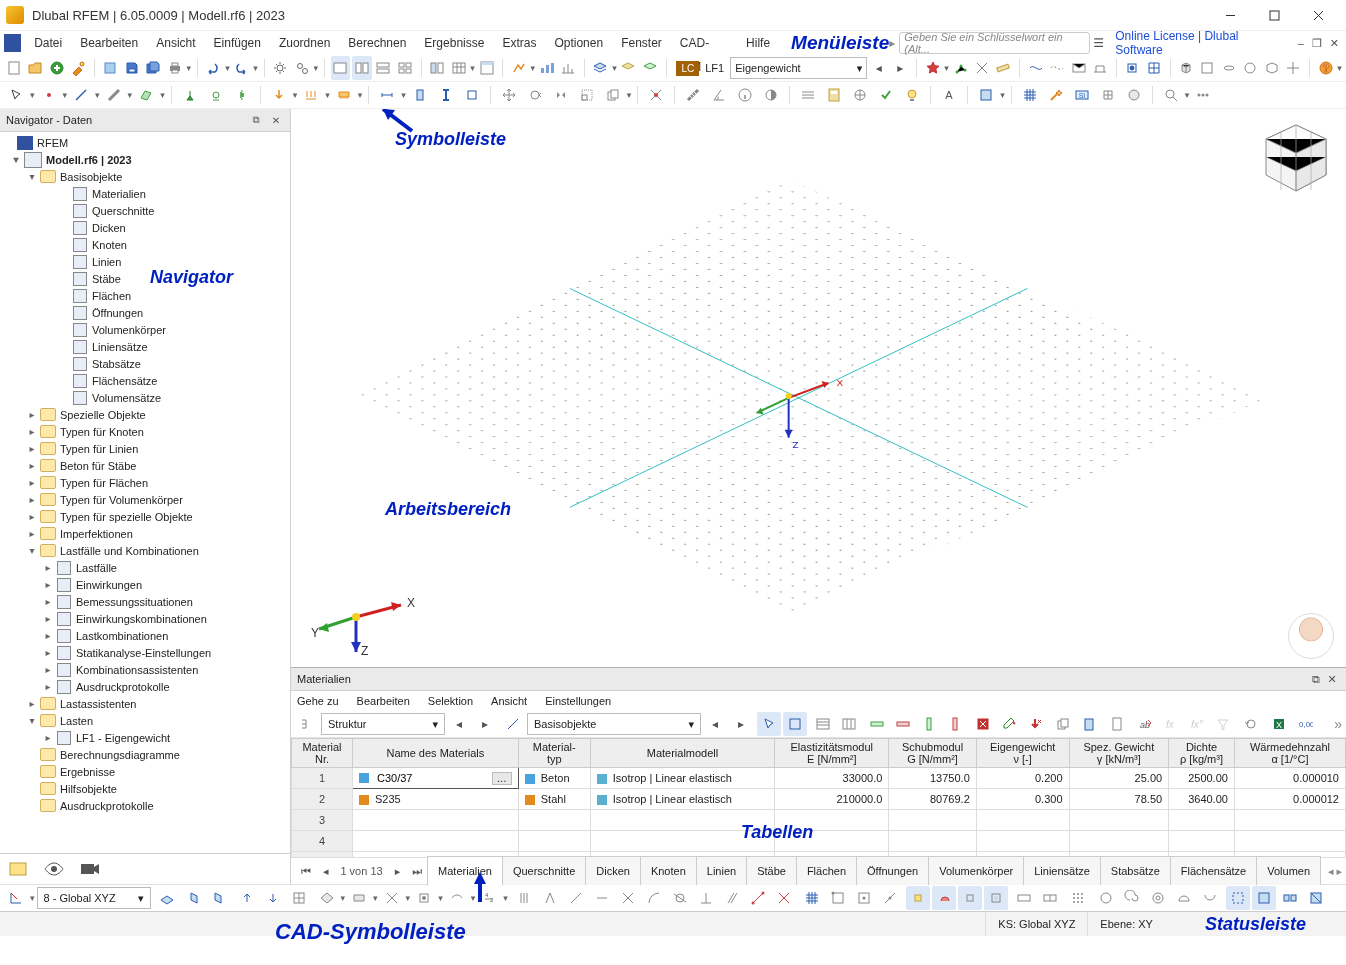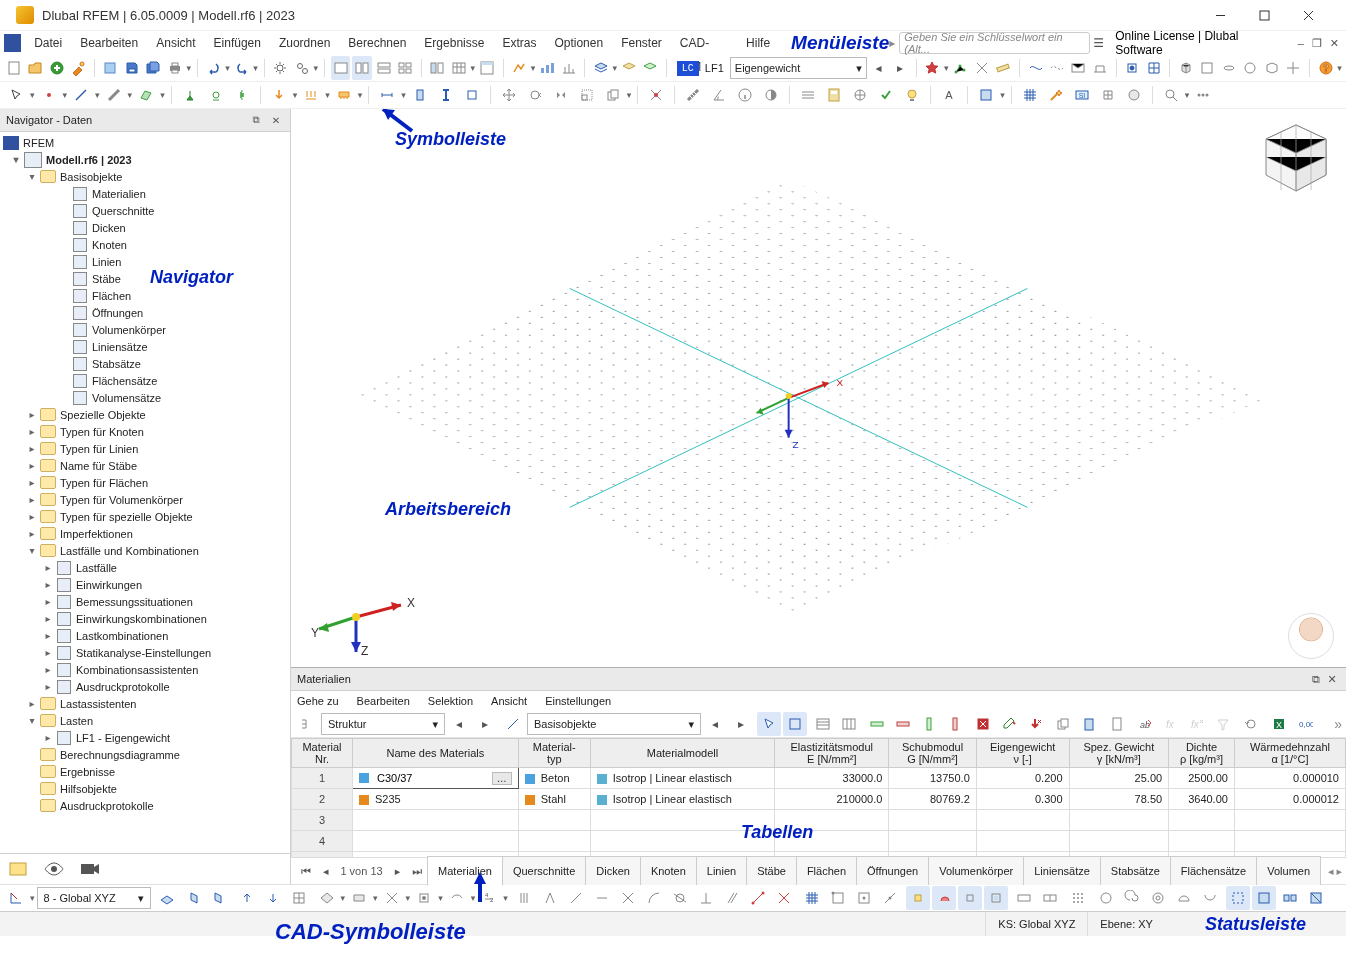--- a/index.html
+++ b/index.html
@@ -1,38 +1,38 @@
 <!DOCTYPE html>
 <html><head>
 <meta charset="utf-8">
 <style>
   html,body{margin:0;padding:0;font-family:"Segoe UI",Tahoma,sans-serif;font-size:12px;color:#222;background:#fff;}
   body{width:1346px;height:965px;overflow:hidden;position:relative;}
-  .titlebar{height:30px;display:flex;align-items:center;padding:0 16px;background:#fff;border-bottom:1px solid #eee;}
+  .titlebar{height:30px;display:flex;align-items:center;padding:0 6px;background:#fff;border-bottom:1px solid #eee;}
   .titlebar .icon{width:18px;height:18px;margin-right:8px;background:linear-gradient(135deg,#f4c430,#e08b00);border-radius:3px;}
   .titlebar .title{flex:1;font-size:13px;color:#333;}
   .titlebar .winbtn{width:44px;height:28px;display:flex;align-items:center;justify-content:center;color:#555;}
   .titlebar .winbtn svg{width:11px;height:11px;}
   .menubar{height:24px;display:flex;align-items:center;padding:0 4px;background:#fff;font-size:12px;color:#333;}
   .menubar .m{padding:0 9px;height:24px;line-height:24px;cursor:default;}
   .menubar .label-blue{color:#0020c0;font-weight:bold;font-style:italic;font-size:19px;margin-left:12px;}
   .menubar .spacer{flex:1;}
   .menubar .search{width:190px;height:20px;border:1px solid #ccc;border-radius:3px;padding:0 4px;font-size:11px;color:#888;font-style:italic;display:flex;align-items:center;}
-  .menubar .right{padding:0 8px;color:#000000;font-size:12px;}
+  .menubar .right{padding:0 8px;color:#1d4ed8;font-size:12px;}
   .menubar .close-icons{display:flex;gap:2px;margin-left:6px;}
   .menubar .close-icons span{font-size:11px;padding:0 3px;color:#555;}
   .toolbar{height:26px;display:flex;align-items:center;padding:0 4px;gap:2px;background:#fff;border-bottom:1px solid #eee;}
   .toolbar .sep{width:1px;height:18px;background:#ddd;margin:0 4px;}
   .tb{width:22px;height:22px;display:flex;align-items:center;justify-content:center;color:#555;border:1px solid transparent;border-radius:2px;}
   .tb svg{width:16px;height:16px;}
   .tb.green svg{stroke:#2a8a2a;fill:#2a8a2a;}
   .tb.blue svg{stroke:#2a5db0;}
   .tb.orange svg{stroke:#d07020;fill:#d07020;}
   .tb.red svg{stroke:#c03030;}
-  .lf-label{background:#1d4ed8;color:#fff;font-size:10px;padding:2px 5px;margin:0 4px;font-family:Liberation Mono, monospace;}
+  .lf-label{background:#a16207;color:#fff;font-size:10px;padding:2px 5px;margin:0 4px;}
   .lf-text{font-size:11px;margin-right:4px;}
   .lf-select{width:160px;height:20px;border:1px solid #bbb;font-size:11px;padding:0 4px;display:flex;align-items:center;}
   .body-row{display:flex;height:calc(965px - 30px - 24px - 26px - 26px - 24px - 60px);}
   .navigator{width:290px;border-right:1px solid #d0d0d0;display:flex;flex-direction:column;background:#fff;}
   .nav-title{height:22px;background:#eaeaea;display:flex;align-items:center;padding:0 6px;font-size:11px;border-bottom:1px solid #d0d0d0;}
   .nav-title .sp{flex:1;}
   .nav-title .ic{width:16px;height:16px;margin-left:4px;display:flex;align-items:center;justify-content:center;font-size:10px;color:#555;}
   .nav-tree{flex:1;overflow:auto;padding:2px 0;position:relative;}
   .tree-row{display:flex;align-items:center;height:17px;padding:0 4px;font-size:11px;color:#222;white-space:nowrap;cursor:default;}
   .tree-row .caret{width:12px;text-align:center;color:#666;font-size:10px;}
@@ -646,21 +646,21 @@
 <div class="body-row">
 
   <div class="navigator">
     <div class="nav-title">
       <span>Navigator - Daten</span>
       <span class="sp"></span>
       <span class="ic">⧉</span>
       <span class="ic">✕</span>
     </div>
     <div class="nav-tree">
-      <div class="tree-row" style="padding-left:1px;">
+      <div class="tree-row" style="padding-left:15px;">
           <span class="ico" style="background:#3050a0;"></span>
           <span>RFEM</span>
         </div>
       <div class="tree-row bold" style="padding-left:10px;">
           <span class="caret">▾</span>
           <span class="ico misc-ico"></span>
           <span>Modell.rf6 | 2023</span>
         </div>
       <div class="tree-row" style="padding-left:26px;">
           <span class="caret">▾</span>
@@ -782,21 +782,21 @@
             <span class="ico">
               <span class="folder-ico"></span>
             </span>
             <span>Typen für Linien</span>
           </div>
           <div class="tree-row" style="padding-left: 26px;">
             <span class="caret">▸</span>
             <span class="ico">
               <span class="folder-ico"></span>
             </span>
-            <span>Name für Stäbe</span>
+            <span>Beton für Stäbe</span>
           </div>
           <div class="tree-row" style="padding-left: 26px;">
             <span class="caret">▸</span>
             <span class="ico">
               <span class="folder-ico"></span>
             </span>
             <span>Typen für Flächen</span>
           </div>
           <div class="tree-row" style="padding-left: 26px;">
             <span class="caret">▸</span>

